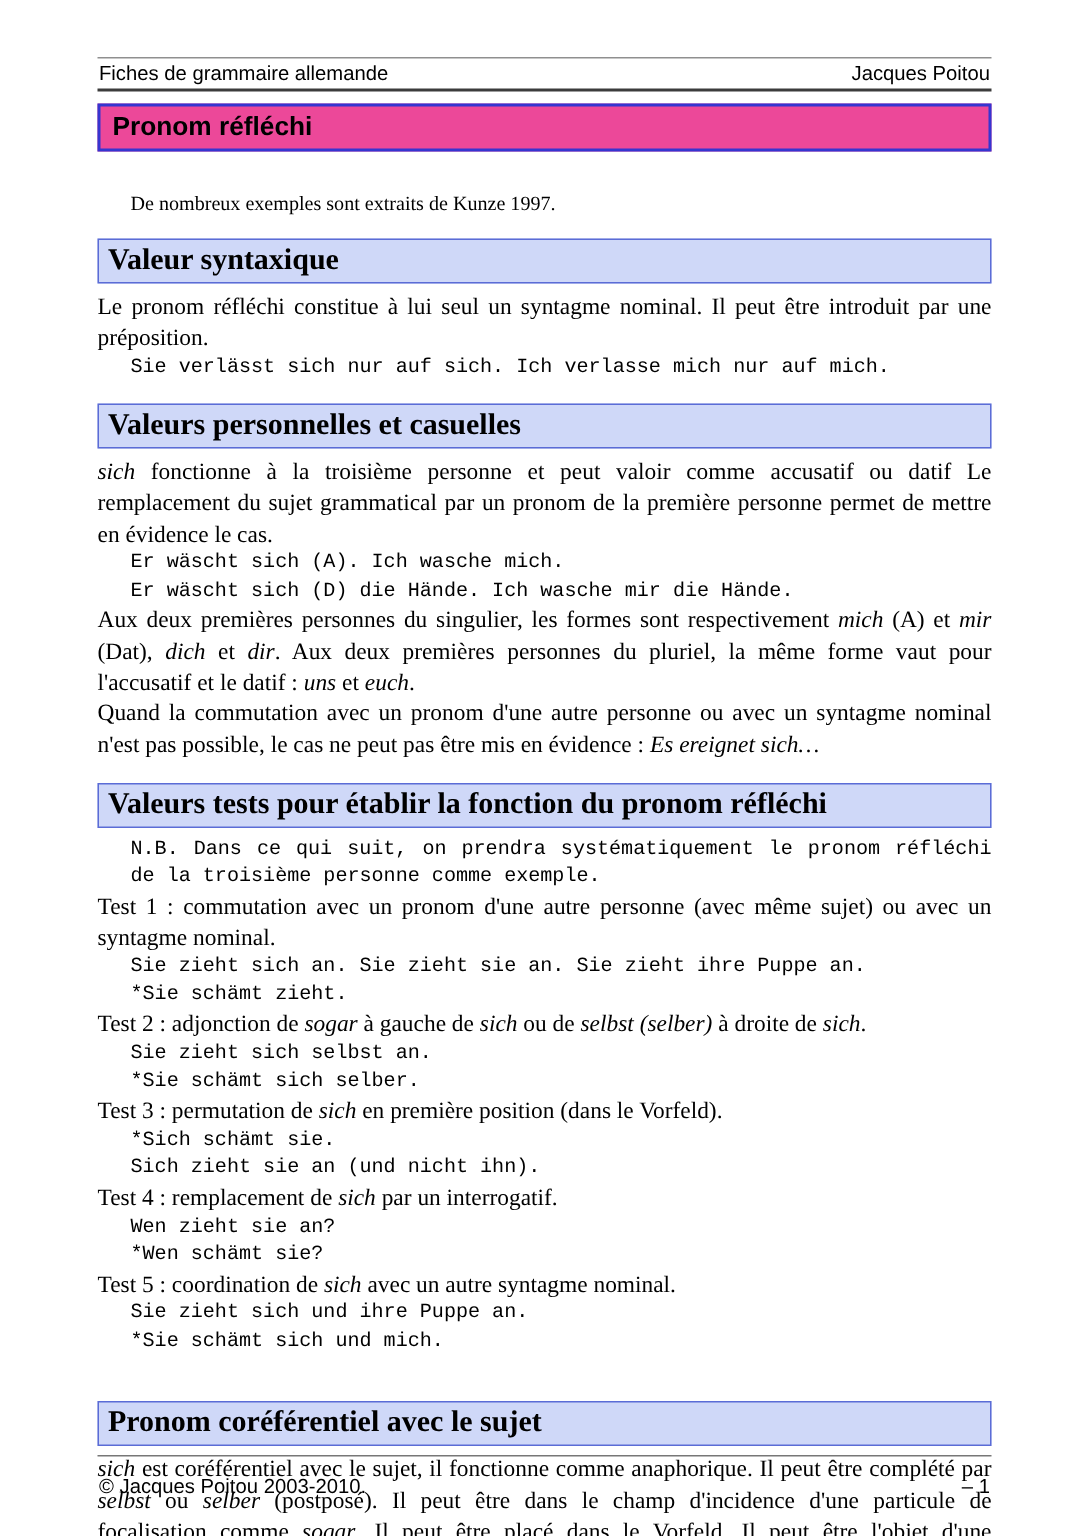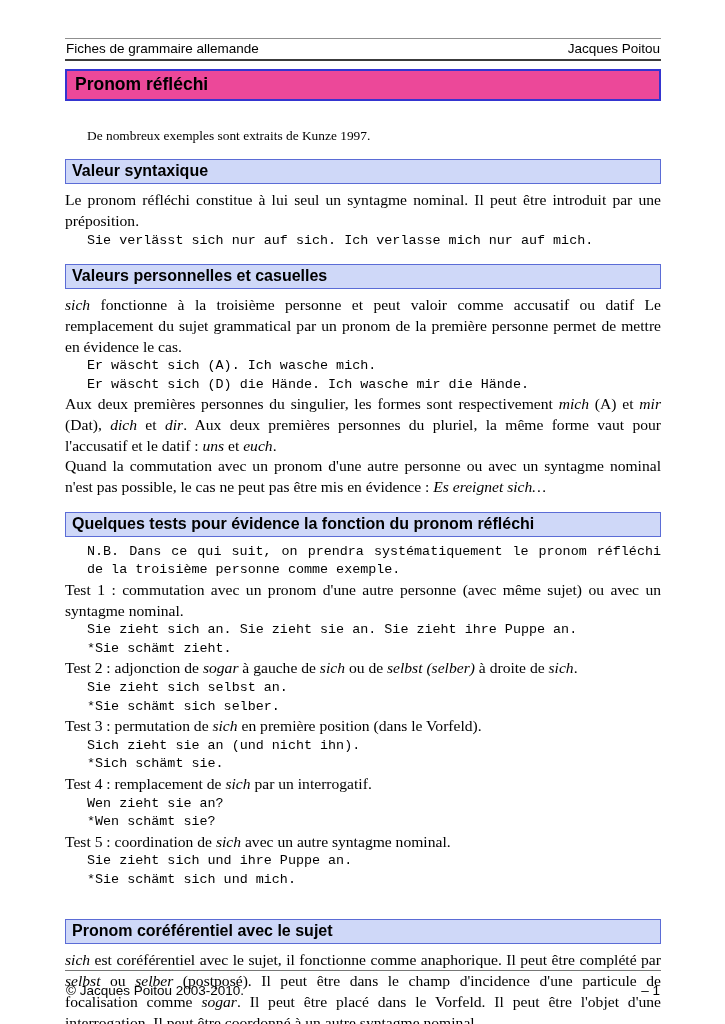--- a/index.html
+++ b/index.html
@@ -18,21 +18,21 @@
   .title-bar{
     margin-top:8px;
     background:#ec4899;border:2px solid #3535d0;
     font-family:"Liberation Sans",sans-serif;font-weight:bold;font-size:17.5px;
     padding:3px 8px 4px 8px;
   }
   .intro{margin:26px 0 0 22px;font-size:13.4px;line-height:1.35;}
   .doc-section .sec-head{
     margin-top:14px;margin-bottom:6px;
     background:#cfd8f8;border:1px solid #5b6cd6;
-    font-family:Liberation Sans, sans-serif;font-weight:bold;font-size:16px;
+    font-family:Liberation Serif, serif;font-weight:bold;font-size:20px;
     padding:2px 6px 3px 6px;
   }
   .doc-section:nth-of-type(4) .sec-head{margin-top:30px;}
   .body-para{margin:0;font-size:15.6px;line-height:1.33;text-align:justify;}
   .example-line{
     margin-left:22px;font-size:13.4px;line-height:1.38;text-align:justify;font-family:Liberation Mono, monospace;
   }
   .footer{
     position:absolute;left:65px;bottom:26px;width:596px;
     font-family:"Liberation Sans",sans-serif;font-size:13.5px;
@@ -65,31 +65,31 @@
         </section>
         <section class="doc-section">
           <div class="sec-head">Valeurs personnelles et casuelles</div>
           <p class="body-para"><em>sich</em> fonctionne à la troisième personne et peut valoir comme accusatif ou datif Le remplacement du sujet grammatical par un pronom de la première personne permet de mettre en évidence le cas.</p>
           <div class="example-line">Er wäscht sich (A). Ich wasche mich.</div>
           <div class="example-line">Er wäscht sich (D) die Hände. Ich wasche mir die Hände.</div>
           <p class="body-para">Aux deux premières personnes du singulier, les formes sont respectivement <em>mich</em> (A) et <em>mir</em> (Dat), <em>dich</em> et <em>dir</em>. Aux deux premières personnes du pluriel, la même forme vaut pour l'accusatif et le datif : <em>uns</em> et <em>euch</em>.</p>
           <p class="body-para">Quand la commutation avec un pronom d'une autre personne ou avec un syntagme nominal n'est pas possible, le cas ne peut pas être mis en évidence : <em>Es ereignet sich…</em></p>
         </section>
         <section class="doc-section">
-          <div class="sec-head">Quelques tests pour évidence la fonction du pronom réfléchi</div>
+          <div class="sec-head">Valeurs tests pour établir la fonction du pronom réfléchi</div>
           <div class="example-line">N.B. Dans ce qui suit, on prendra systématiquement le pronom réfléchi de la troisième personne comme exemple.</div>
           <p class="body-para">Test 1 : commutation avec un pronom d'une autre personne (avec même sujet) ou avec un syntagme nominal.</p>
           <div class="example-line">Sie zieht sich an. Sie zieht sie an. Sie zieht ihre Puppe an.</div>
           <div class="example-line">*Sie schämt zieht.</div>
           <p class="body-para">Test 2 : adjonction de <em>sogar</em> à gauche de <em>sich</em> ou de <em>selbst (selber)</em> à droite de <em>sich</em>.</p>
           <div class="example-line">Sie zieht sich selbst an.</div>
           <div class="example-line">*Sie schämt sich selber.</div>
           <p class="body-para">Test 3 : permutation de <em>sich</em> en première position (dans le Vorfeld).</p>
+          <div class="example-line">*Sich schämt sie.</div>
           <div class="example-line">Sich zieht sie an (und nicht ihn).</div>
-          <div class="example-line">*Sich schämt sie.</div>
           <p class="body-para">Test 4 : remplacement de <em>sich</em> par un interrogatif.</p>
           <div class="example-line">Wen zieht sie an?</div>
           <div class="example-line">*Wen schämt sie?</div>
           <p class="body-para">Test 5 : coordination de <em>sich</em> avec un autre syntagme nominal.</p>
           <div class="example-line">Sie zieht sich und ihre Puppe an.</div>
           <div class="example-line">*Sie schämt sich und mich.</div>
         </section>
         <section class="doc-section">
           <div class="sec-head">Pronom coréférentiel avec le sujet</div>
           <p class="body-para"><em>sich</em> est coréférentiel avec le sujet, il fonctionne comme anaphorique. Il peut être complété par <em>selbst</em> ou <em>selber</em> (postposé). Il peut être dans le champ d'incidence d'une particule de focalisation comme <em>sogar</em>. Il peut être placé dans le Vorfeld. Il peut être l'objet d'une interrogation. Il peut être coordonné à un autre syntagme nominal.</p>

